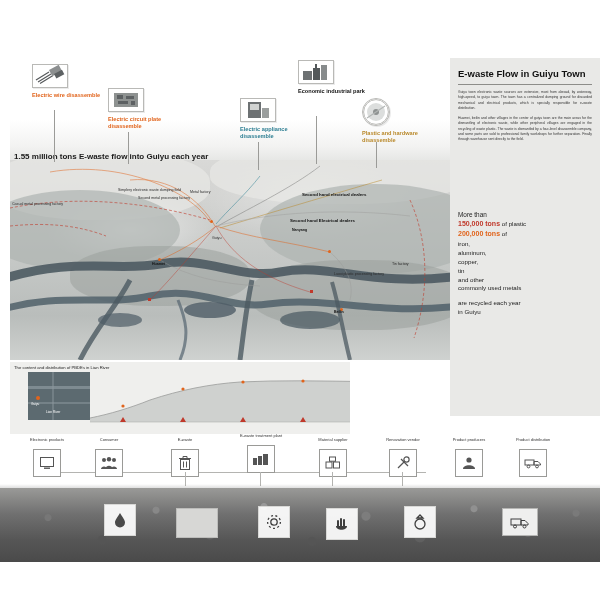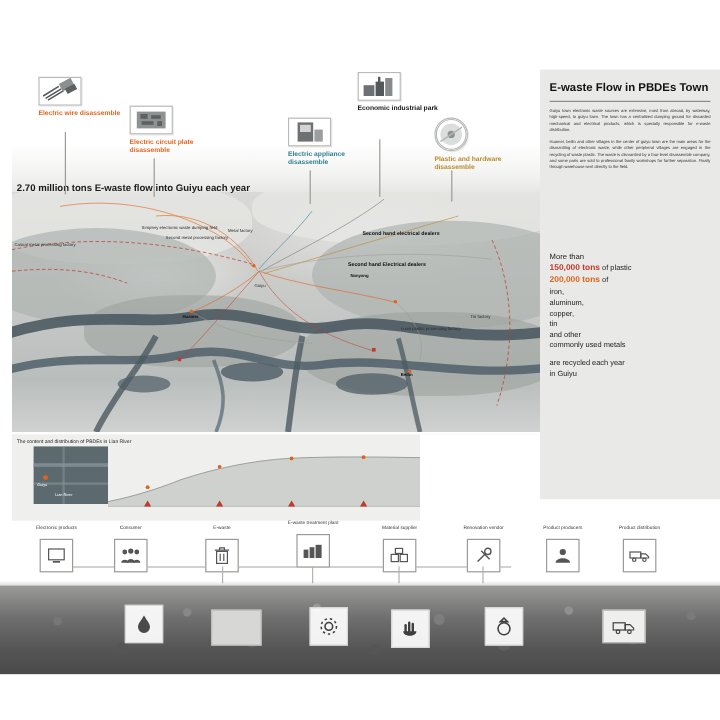--- a/index.html
+++ b/index.html
@@ -169,21 +169,21 @@
   <div class="mlabel" style="left:138px;top:196px;">Second metal processing factory</div>
   <div class="mlabel" style="left:190px;top:190px;">Metal factory</div>
   <div class="mlabel" style="left:12px;top:202px;">Casual metal processing factory</div>
   <div class="mlabel dark" style="left:292px;top:228px;">Nanyang</div>
   <div class="mlabel dark" style="left:152px;top:262px;">Huamei</div>
   <div class="mlabel dark" style="left:334px;top:310px;">Beilin</div>
   <div class="mlabel" style="left:334px;top:272px;">Luoxi plastic processing factory</div>
   <div class="mlabel" style="left:392px;top:262px;">Tin factory</div>
   <div class="mlabel" style="left:212px;top:236px;">Guiyu</div>
 
-  <div class="headline">2.70 million tons E-waste flow into Guiyu each year</div>
+  <div class="headline">1.55 million tons E-waste flow into Guiyu each year</div>
 
   <div class="callout c-wire">
     <div class="chip">
       <svg width="34" height="22" viewBox="0 0 34 22">
         <rect width="34" height="22" fill="#ffffff"></rect>
         <g stroke="#55585a" stroke-width="1.3" fill="none">
           <path d="M3,15 L16,7"></path>
             <path d="M5,17 L18,9"></path>
             <path d="M7,18.5 L20,10.5"></path>
         </g>
@@ -246,21 +246,21 @@
         <circle cx="13" cy="13" r="9" fill="#dcdedd"></circle>
         <circle cx="13" cy="13" r="3" fill="#8e9291"></circle>
         <path d="M4,19 L22,7" stroke="#b3b6b5" stroke-width="1.2"></path>
       </svg>
     </div>
     <div class="lbl">Plastic and hardware disassemble</div>
   </div>
   <div class="lead" style="left:376px;top:142px;height:26px;"></div>
 
   <div class="rightpanel">
-    <div class="rp-title">E-waste Flow in PBDEs Town</div>
+    <div class="rp-title">E-waste Flow in Guiyu Town</div>
     <div class="rp-rule"></div>
     <div class="rp-body">
       <p>Guiyu town electronic waste sources are extensive, most from abroad, by waterway, high-speed, to guiyu town. The town has a centralized dumping ground for discarded mechanical and electrical products, which is specially responsible for e-waste distribution.</p>
       <p>Huamei, beilin and other villages in the center of guiyu town are the main areas for the dismantling of electronic waste, while other peripheral villages are engaged in the recycling of waste plastic. The waste is dismantled by a four-level disassemble company, and some parts are sold to professional family workshops for further separation. Finally through warehouse sent directly to the field.</p>
     </div>
     <div class="rp-stats">
       <div class="big">More than</div>
       <div><span class="red">150,000 tons</span>
            <span>of plastic</span></div>
       <div><span class="orange">200,000 tons</span>

